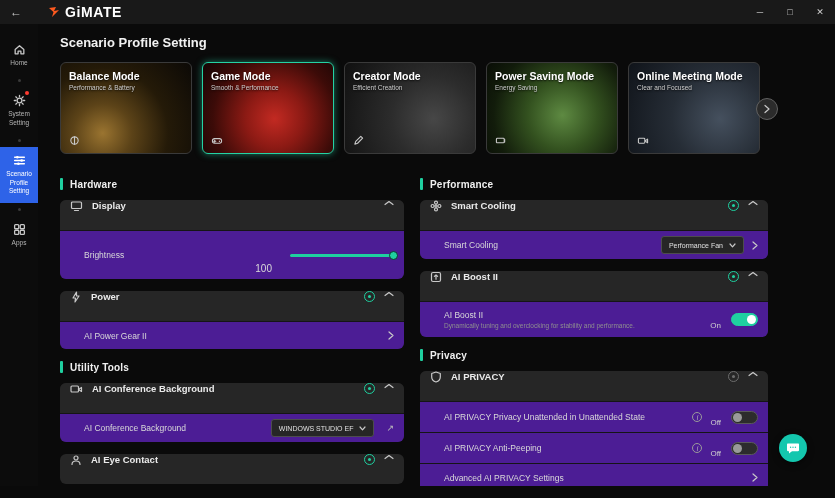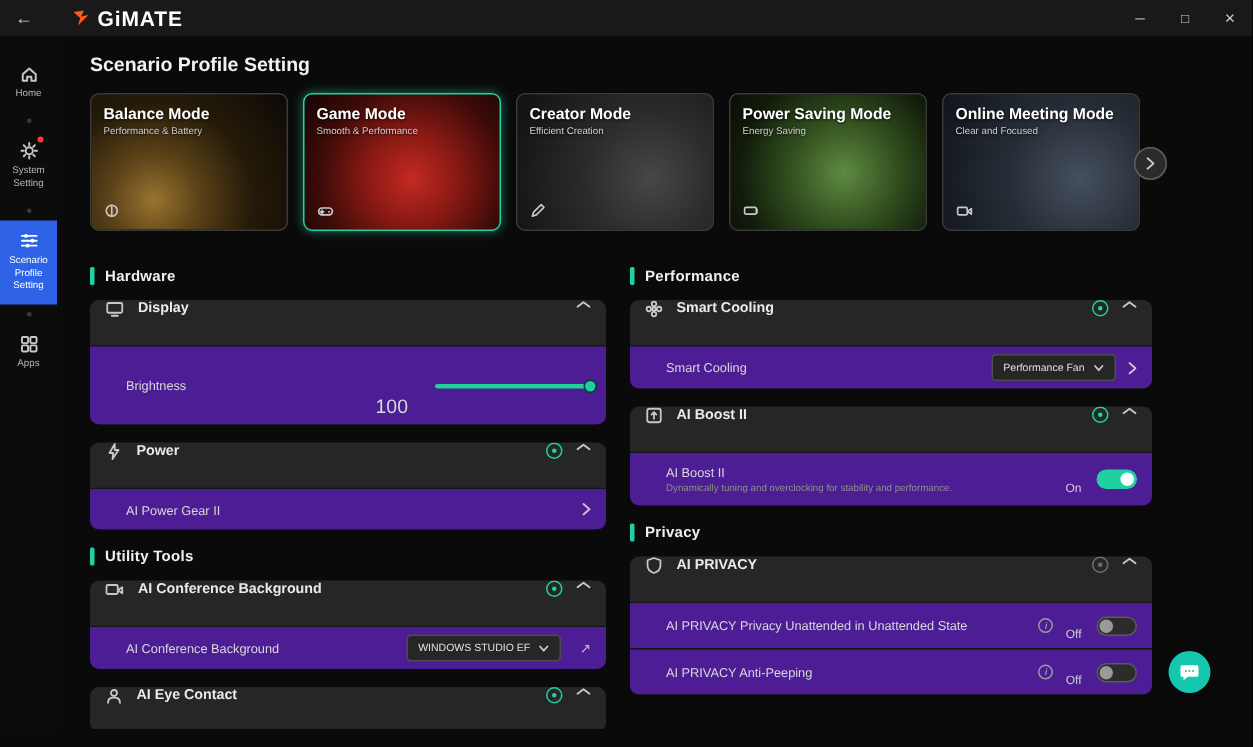--- a/index.html
+++ b/index.html
@@ -207,21 +207,21 @@
                   <rect x="1.5" y="2" width="10" height="6.5" rx="1"></rect>
                   <path d="M4.5 10.5 H8.5"></path>
                 </svg>
               <span class="hd-title">Display</span>
               <svg class="icon-svg" width="10" height="6" viewBox="0 0 10 6">
                   <path d="M1 4.5 L5 1.5 L9 4.5"></path>
                 </svg>
             </div>
             <div class="card-row">
               <span class="row-label">Brightness</span>
-              <span style="font-size:13px;margin-top:27px;">100</span>
+              <span style="font-size:10px;margin-top:27px;">100</span>
               <div class="slider">
                 <div class="slider-fill"></div>
                 <div class="slider-knob"></div>
               </div>
             </div>
           </div>
 
           <div class="card">
             <div class="card-header">
               <svg class="icon-svg" width="12" height="12" viewBox="0 0 12 12">
@@ -369,20 +369,26 @@
                 </div>
             </div>
             <div class="card-row">
               <span class="row-label">AI PRIVACY Anti-Peeping</span>
               <span class="info-icon">i</span>
               <span class="state-label">Off</span>
               <div class="toggle">
                   <div class="knob"></div>
                 </div>
             </div>
+            <div class="card-row">
+              <span class="row-label">Advanced AI PRIVACY Settings</span>
+              <svg class="icon-svg" width="6" height="9" viewBox="0 0 6 9">
+                  <path d="M1 1 L5 4.5 L1 8"></path>
+                </svg>
+            </div>
           </div>
         </div>
 
       </div>
     </div>
   </div>
 
   <div class="chat-fab">
     <svg width="14" height="13" viewBox="0 0 14 13">
         <path d="M2 1.5 H12 C12.8 1.5 13 2 13 2.6 V8 C13 8.8 12.6 9.2 12 9.2 H6 L3 11.5 V9.2 H2 C1.3 9.2 1 8.8 1 8 V2.6 C1 2 1.3 1.5 2 1.5 Z" stroke-width="0"></path>

